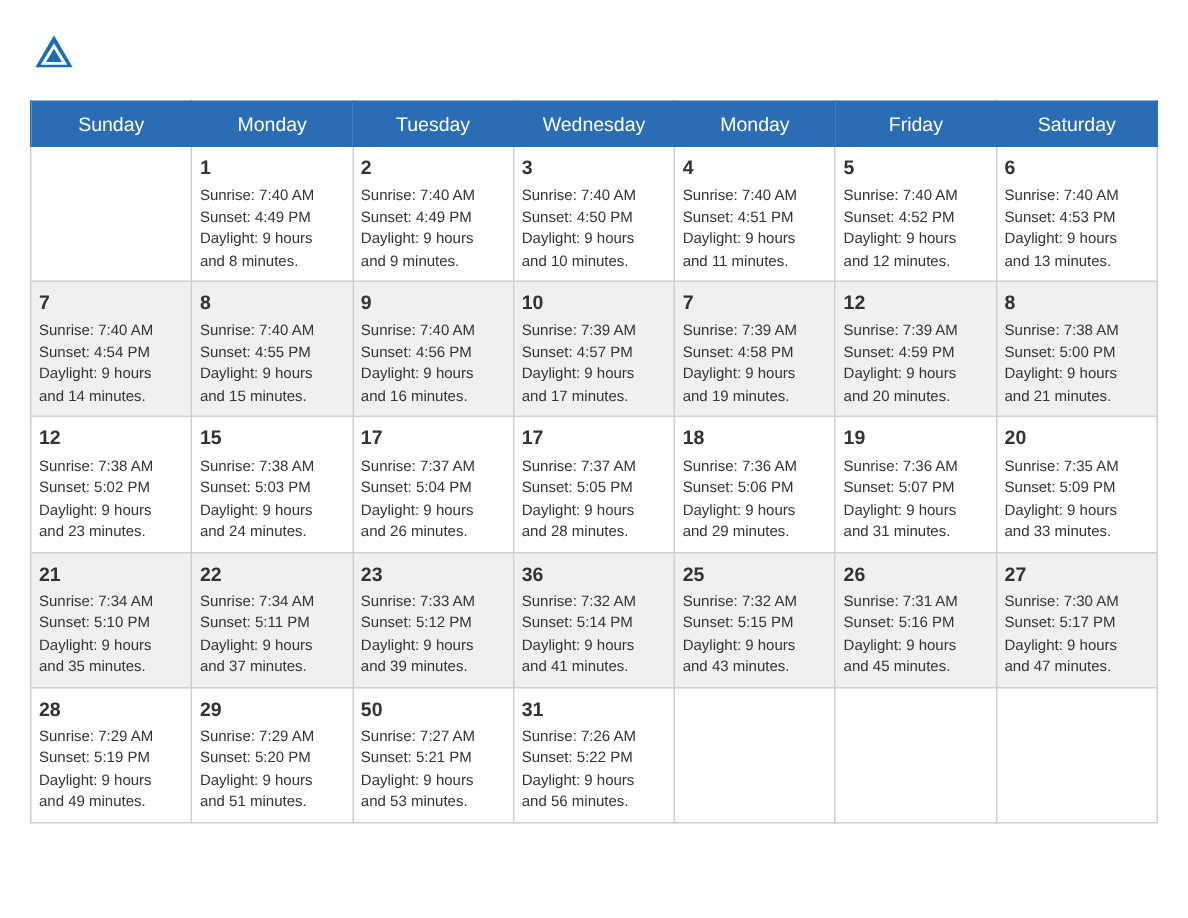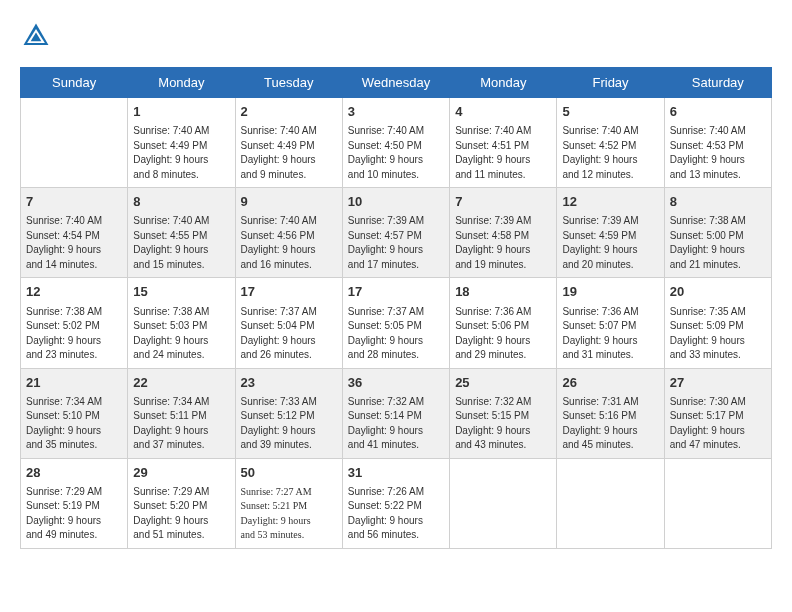--- a/index.html
+++ b/index.html
@@ -339,21 +339,21 @@
         </td>
         <td>
           <span class="day-number">29</span>
           <div class="day-info" style="white-space: pre-line;">Sunrise: 7:29 AM
 Sunset: 5:20 PM
 Daylight: 9 hours
 and 51 minutes.</div>
         </td>
         <td>
           <span class="day-number">50</span>
-          <div class="day-info" style="white-space: pre-line; font-family: Liberation Serif, serif;">Sunrise: 7:27 AM
+          <div class="day-info" style="white-space: pre-line;">Sunrise: 7:27 AM
 Sunset: 5:21 PM
 Daylight: 9 hours
 and 53 minutes.</div>
         </td>
         <td>
           <span class="day-number">31</span>
           <div class="day-info" style="white-space: pre-line;">Sunrise: 7:26 AM
 Sunset: 5:22 PM
 Daylight: 9 hours
 and 56 minutes.</div>

